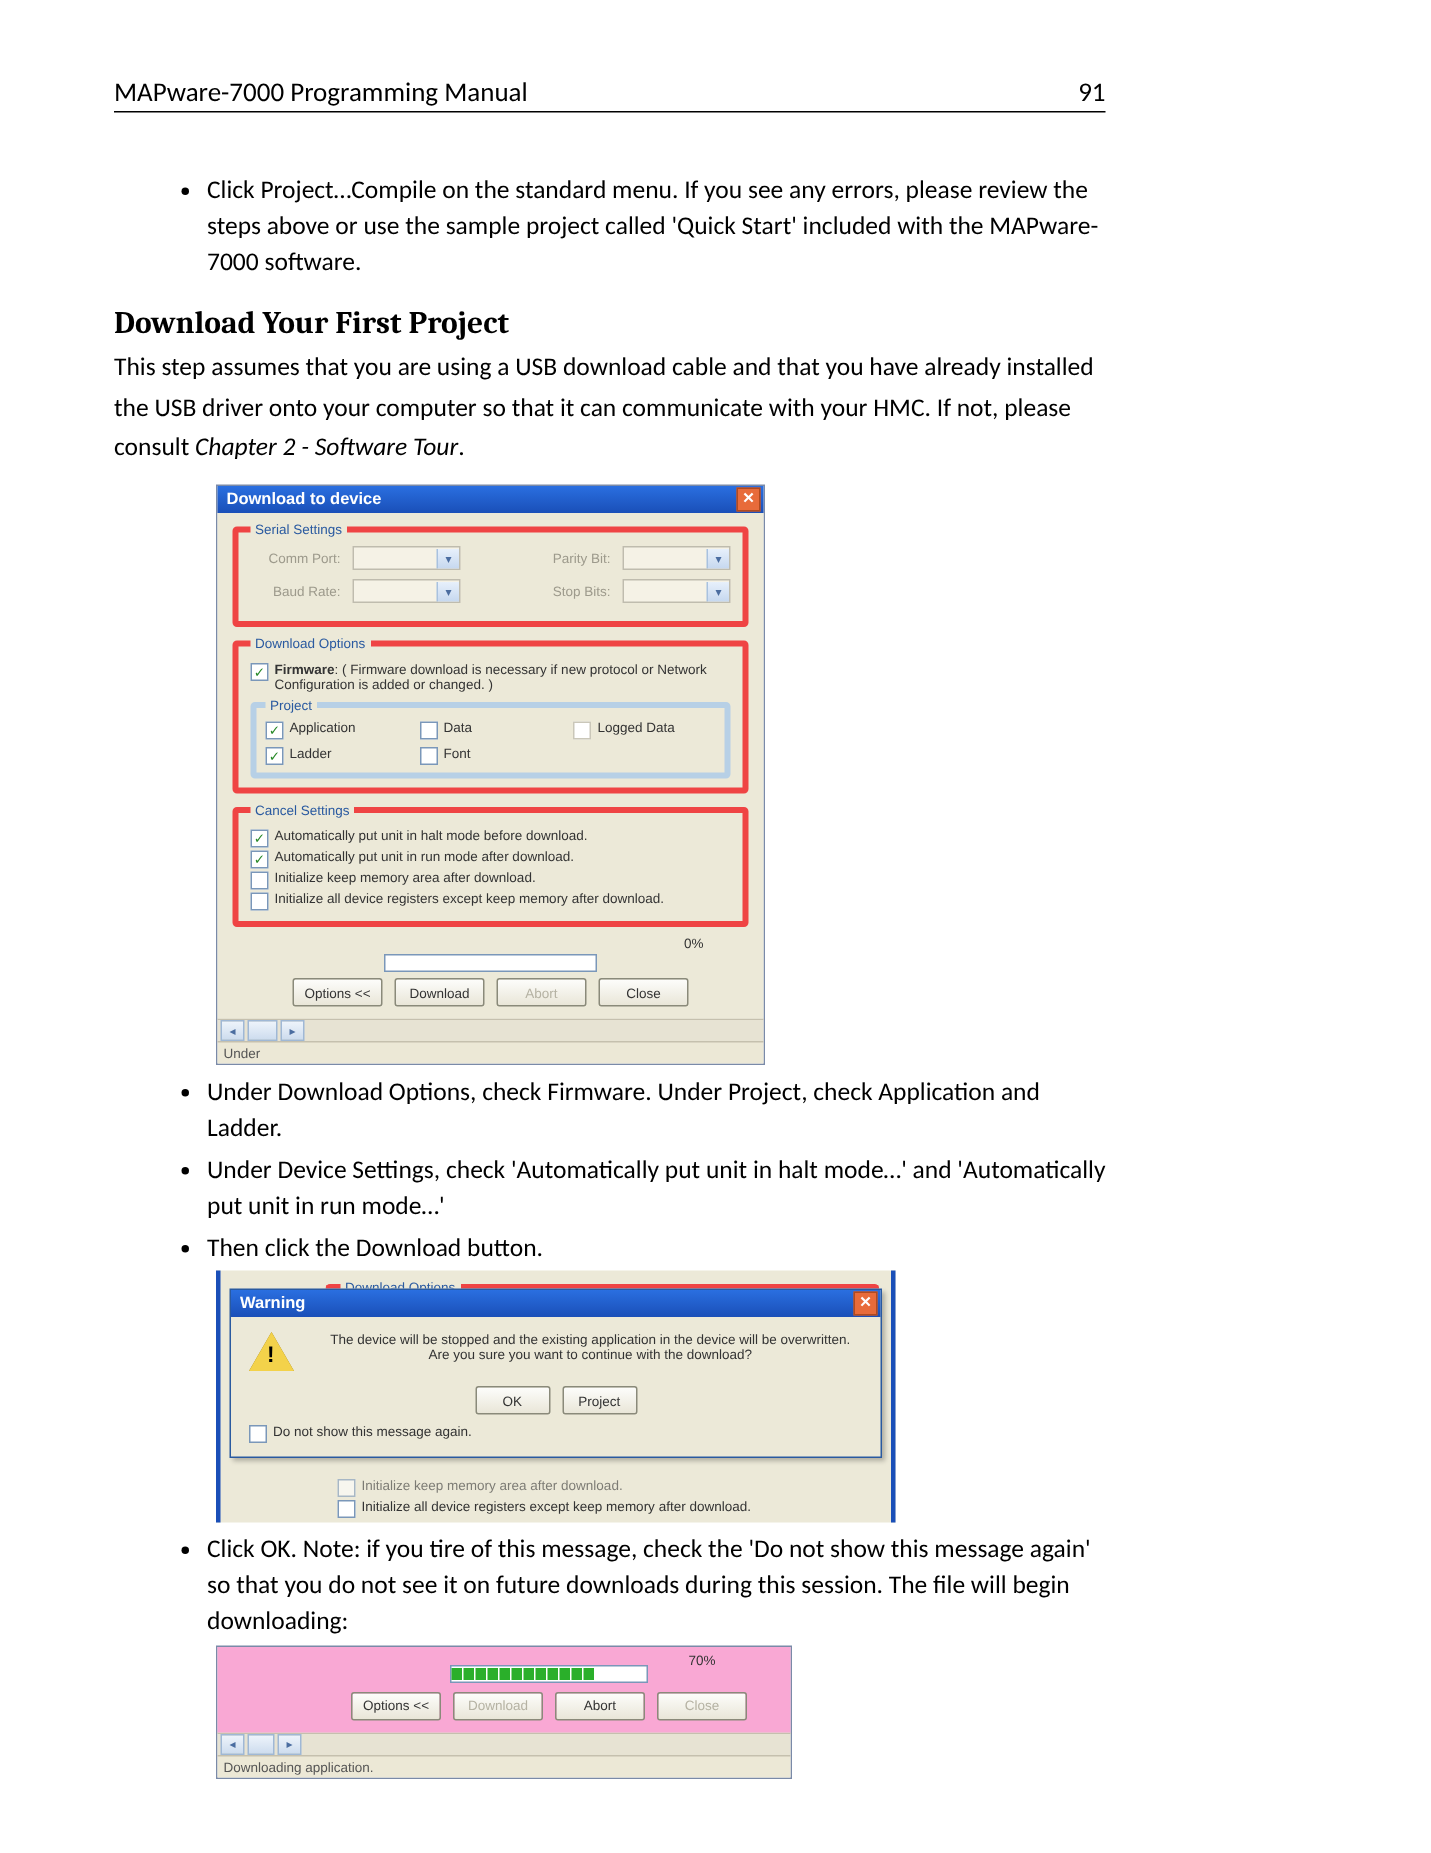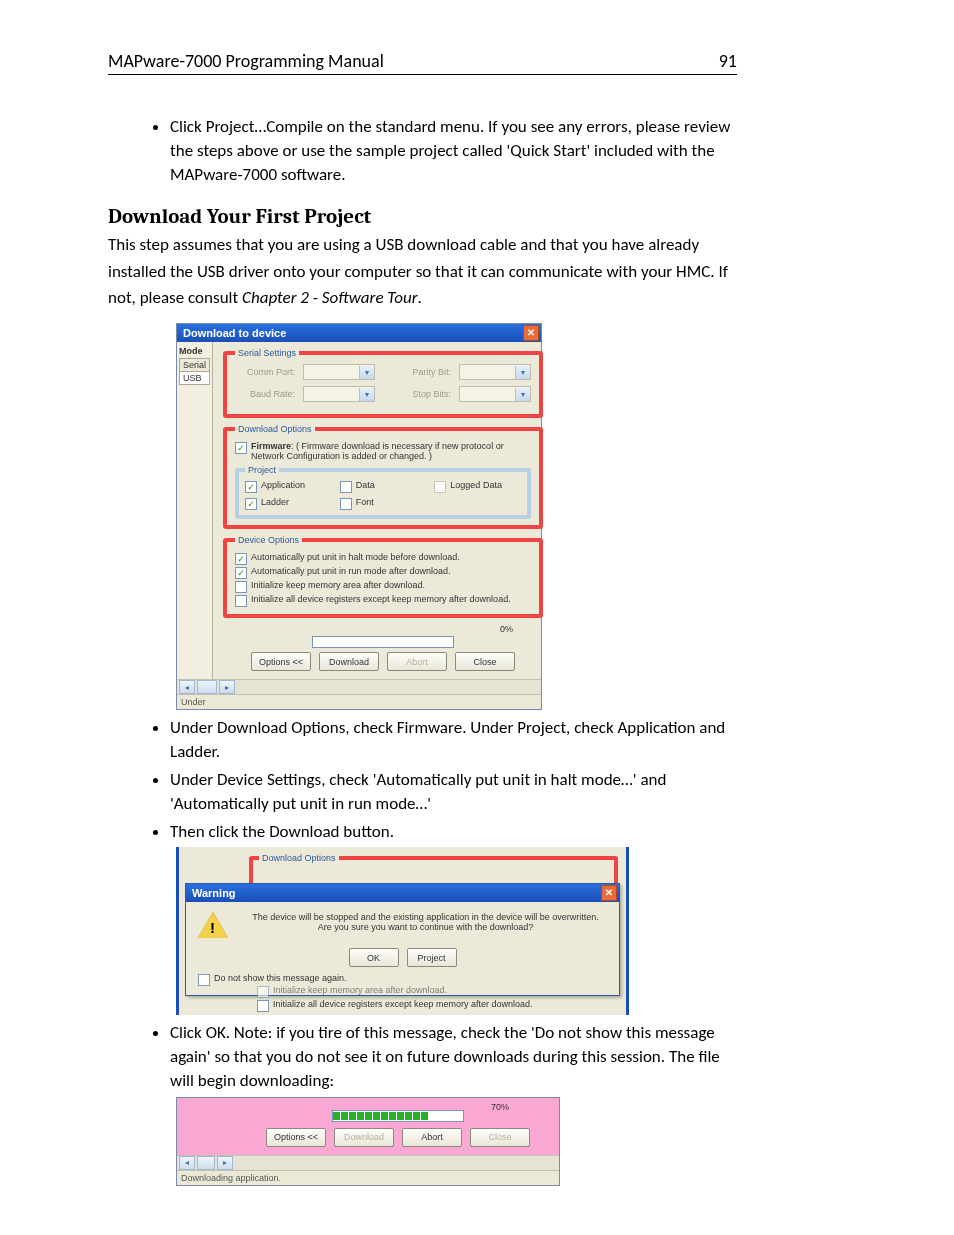--- a/index.html
+++ b/index.html
@@ -4,21 +4,21 @@
 <style>
   body {
     margin: 0;
     padding: 0;
     background: #fff;
     font-family: Calibri, "Segoe UI", Arial, sans-serif;
     color: #000;
     width: 954px;
   }
   .page {
-    padding: 50px 120px 40px 108px;
+    padding: 50px 120px 40px 76px;
     box-sizing: border-box;
     width: 857px;
   }
   .header-row {
     display: flex;
     justify-content: space-between;
     font-size: 18px;
     border-bottom: 1.5px solid #000;
     padding-bottom: 2px;
     margin-bottom: 40px;
@@ -169,21 +169,21 @@
     position: relative;
   }
   .shot2-inner {
     padding: 6px 8px 4px 70px;
     min-height: 158px;
     position: relative;
   }
   .warn-dlg {
     position: absolute;
     left: 6px; right: 6px;
-    top: 36px;
+    top: 12px;
     background: #ece9d8;
     border: 1px solid #2a5aa0;
     box-shadow: 2px 2px 3px rgba(0,0,0,.25);
   }
   .warn-body { padding: 10px 12px 8px 12px; }
   .warn-row { display: flex; gap: 18px; align-items: flex-start; }
   .warn-icon {
     width: 28px; height: 26px; position: relative;
   }
   .tri {
@@ -239,27 +239,20 @@
     <span>This step assumes that you are using a USB download cable and that you have already installed the USB driver onto your computer so that it can communicate with your HMC.  If not, please consult </span><span class="em">Chapter 2 - Software Tour</span><span>.</span>
   </p>
 
 
   <div class="dlg1">
     <div class="titlebar">
       <span>Download to device</span>
       <span class="closebox">✕</span>
     </div>
     <div class="dlg1-body">
-      <div class="mode-col">
-        <div class="hd">Mode</div>
-        <div class="mode-tabs">
-          <div class="mode-tab">Serial</div>
-          <div class="mode-tab sel">USB</div>
-        </div>
-      </div>
       <div class="rpane">
 
         <fieldset class="grp">
           <legend>Serial Settings</legend>
           <div class="row2">
             <span class="lbl-dim">Comm Port:</span>
             <span class="dd">
                 <span class="arrow">▾</span>
               </span>
             <span style="flex:1"></span>
@@ -309,21 +302,21 @@
               <div class="cb-row">
                   <span class="cb off">✓</span>
                   <span>Font</span>
                 </div>
               <div></div>
             </div>
           </fieldset>
         </fieldset>
 
         <fieldset class="grp">
-          <legend>Device Options</legend>
+          <legend>Cancel Settings</legend>
           <div class="cb-row">
               <span class="cb">✓</span>
               <span>Automatically put unit in halt mode before download.</span>
             </div>
           <div class="cb-row">
               <span class="cb">✓</span>
               <span>Automatically put unit in run mode after download.</span>
             </div>
           <div class="cb-row">
               <span class="cb off">✓</span>

